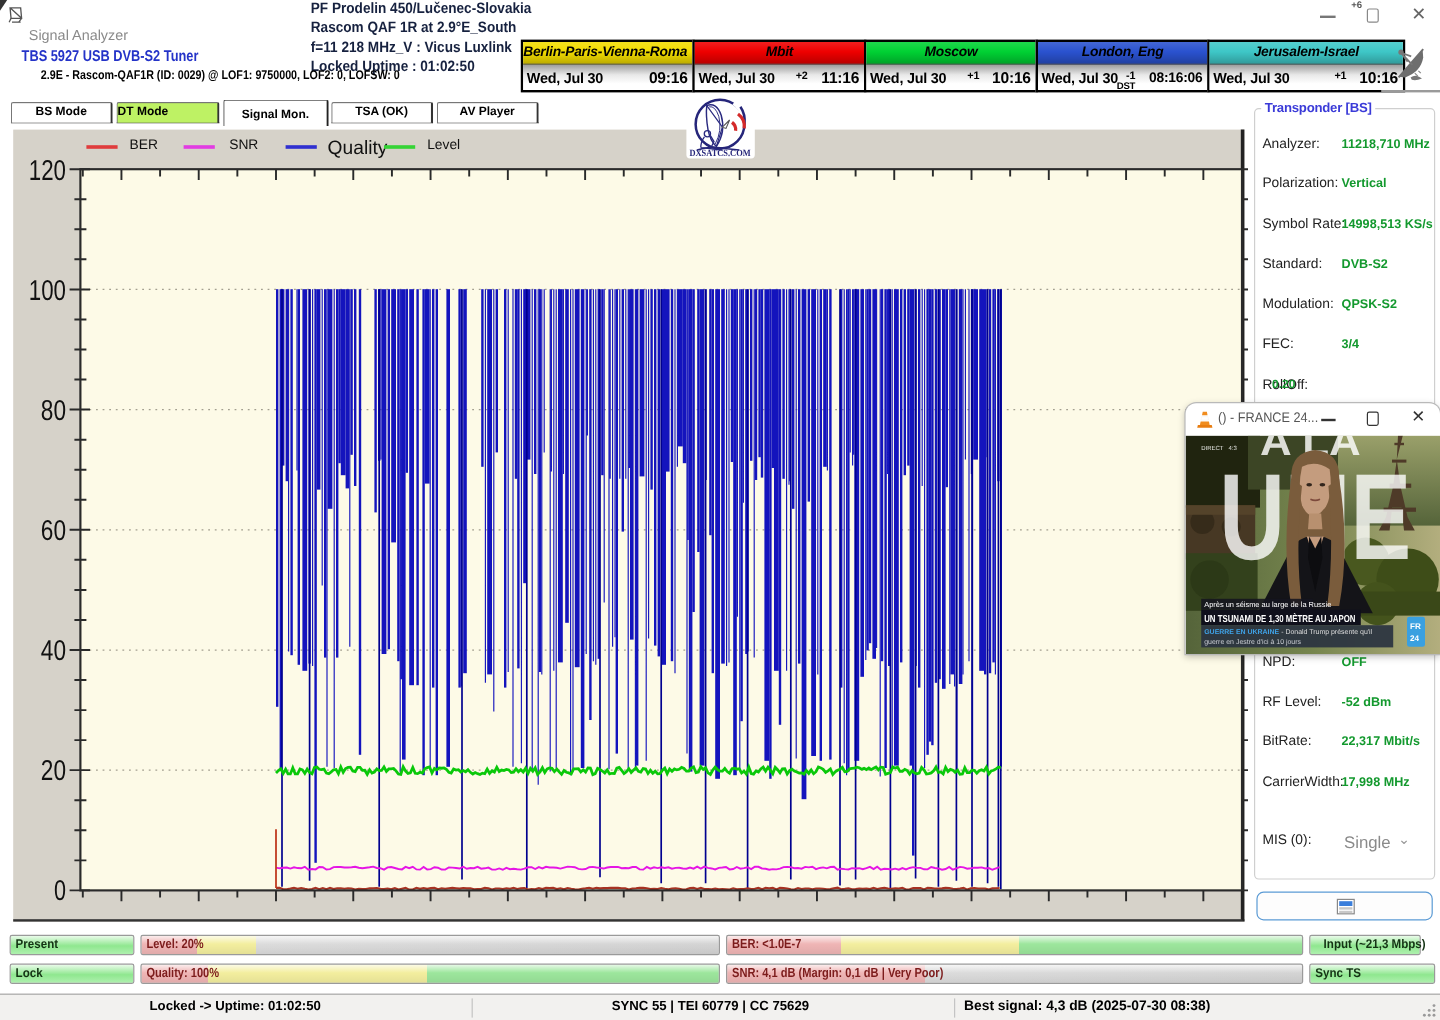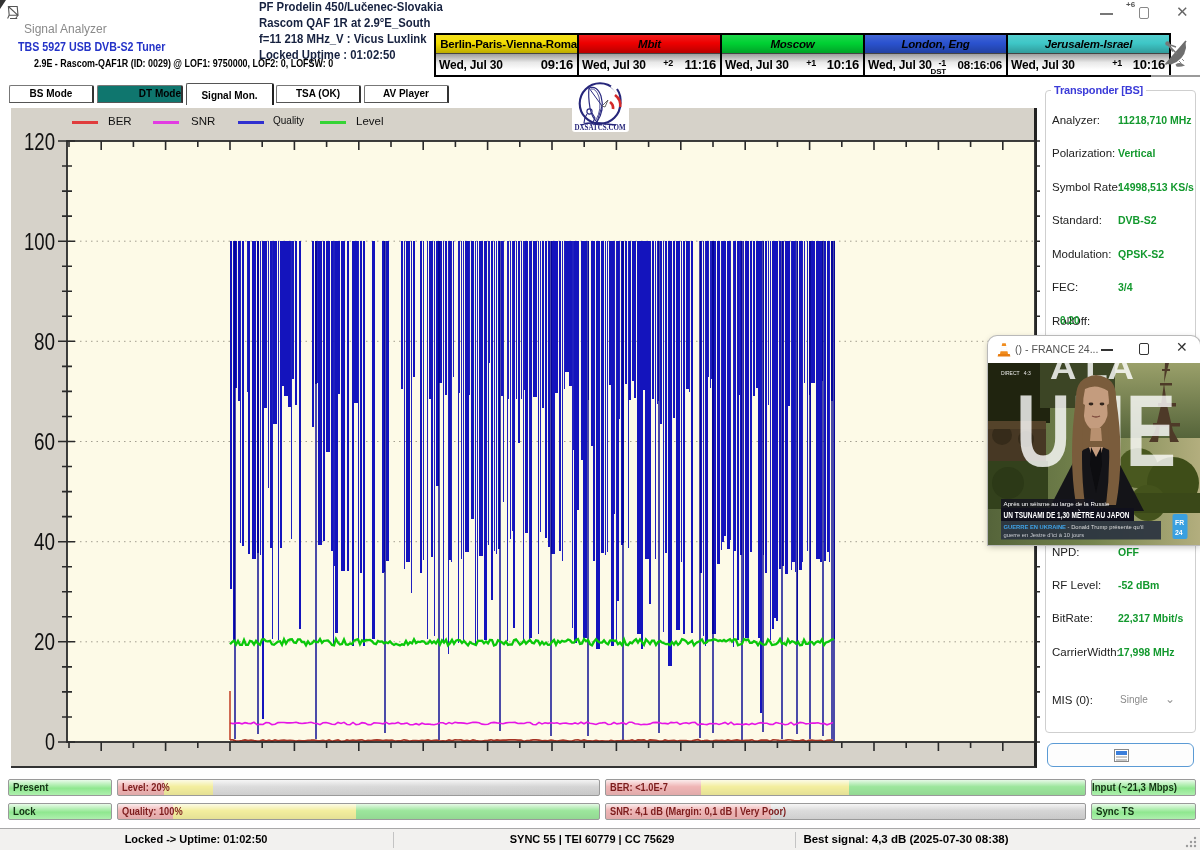--- a/index.html
+++ b/index.html
@@ -20,21 +20,21 @@
 <div class="abs" style="left:1126px;top:0px;font-size:8px;color:#555;font-weight:bold">+6</div>
 <div class="abs" style="left:1100px;top:13px;width:13px;height:1.5px;background:#777"></div>
 <div class="abs" style="left:1139px;top:7px;width:10px;height:12px;border:1.5px solid #888;border-radius:2px"></div>
 <div class="abs" style="left:1176px;top:3px;font-size:15px;color:#666">✕</div>
 
 <div class="abs b" style="left:259px;top:-1px;font-size:12.5px;line-height:16px;color:#16213f;transform:scaleX(.906);transform-origin:0 0;white-space:nowrap">PF Prodelin 450/Lučenec-Slovakia<br>Rascom QAF 1R at 2.9°E_South<br>f=11 218 MHz_V : Vicus Luxlink<br>Locked Uptime : 01:02:50</div>
 <div class="abs b" style="left:18px;top:39px;font-size:13px;color:#2433c8;transform:scaleX(.82);transform-origin:0 0;white-space:nowrap">TBS 5927 USB DVB-S2 Tuner</div>
 <div class="abs b" style="left:34px;top:57px;font-size:10.5px;color:#000;transform:scaleX(.85);transform-origin:0 0;white-space:nowrap">2.9E - Rascom-QAF1R (ID: 0029) @ LOF1: 9750000, LOF2: 0, LOFSW: 0</div>
 
 <div class="abs" style="left:434px;top:33px;width:145px;height:44px;border:2px solid #000;background:#fff">
-<div style="height:19px;background:linear-gradient(180deg,rgba(255,255,255,.12) 0%,rgba(255,255,255,0) 45%,rgba(0,0,0,.22) 100%),#f2dc00;border-bottom:1px solid #444;text-align:right;font-size:11.5px;font-weight:bold;letter-spacing:-0.2px;line-height:18px;white-space:nowrap">Berlin-Paris-Vienna-Roma</div>
+<div style="height:19px;background:linear-gradient(180deg,rgba(255,255,255,.12) 0%,rgba(255,255,255,0) 45%,rgba(0,0,0,.22) 100%),#f2dc00;border-bottom:1px solid #444;text-align:left;font-size:11.5px;font-weight:bold;font-style:italic;letter-spacing:-0.2px;line-height:18px;white-space:nowrap">Berlin-Paris-Vienna-Roma</div>
 <div style="height:21px;background:linear-gradient(180deg,#9d9d9d 0%,#e8e8e8 40%,#fff 75%);position:relative;font-size:12px;font-weight:bold;letter-spacing:-0.2px;line-height:22px">
       <span style="position:absolute;left:3px">Wed, Jul 30</span>
       <span style="position:absolute;right:4px;font-size:13px">09:16</span>
     </div>
 </div>
 <div class="abs" style="left:577px;top:33px;width:145px;height:44px;border:2px solid #000;background:#fff">
 <div style="height:19px;background:linear-gradient(180deg,rgba(255,255,255,.12) 0%,rgba(255,255,255,0) 45%,rgba(0,0,0,.22) 100%),#ee0000;border-bottom:1px solid #444;text-align:center;font-size:11.5px;font-weight:bold;font-style:italic;letter-spacing:-0.2px;line-height:18px;white-space:nowrap">Mbit</div>
 <div style="height:21px;background:linear-gradient(180deg,#9d9d9d 0%,#e8e8e8 40%,#fff 75%);position:relative;font-size:12px;font-weight:bold;letter-spacing:-0.2px;line-height:22px">
       <span style="position:absolute;left:3px">Wed, Jul 30</span>
       <span style="position:absolute;right:4px;font-size:13px">11:16</span>
@@ -69,21 +69,21 @@
 <svg width="26" height="30" viewBox="0 0 26 30" style="position:absolute;left:1163px;top:38px">
 <path d="M3 26 L22.5 3.5 L23 10 Q21 22 8 26.5 Z" fill="#6e6e6e"></path>
 <path d="M2.5 26.5 L23 3" stroke="#6e6e6e" stroke-width="1.6" fill="none"></path>
 <path d="M4.5 6 L14 16 M4.5 6 L10 13.5 M4.5 6 L13 9" stroke="#777" stroke-width="1.4" fill="none"></path>
 <circle cx="4.5" cy="5.5" r="2.2" fill="#777"></circle>
 <path d="M12.5 26.5 q3.5 -2.5 7 -0.5 l2.5 1.5 q-5 2 -8.5 1 Z" fill="#777"></path>
 <path d="M16 23 l2.5 2.5 M19 21 l2 2" stroke="#888" stroke-width="1" fill="none"></path>
 </svg>
 <div class="abs" style="left:1151px;top:75px;width:49px;height:1.5px;background:#9a9a9a"></div>
 <div class="abs" style="left:9px;top:85px;width:85px;height:18px;background:#fff;border:1px solid #777;border-right:2px solid #333;border-bottom:1.5px solid #555;border-radius:2px 2px 0 0;text-align:center;font-size:10px;font-weight:bold;line-height:16px">BS Mode</div>
-<div class="abs" style="left:97px;top:85px;width:86px;height:18px;background:#0f766e;border:1px solid #777;border-right:2px solid #333;border-bottom:1.5px solid #555;border-radius:2px 2px 0 0;text-align:right;font-size:10px;font-weight:bold;line-height:16px">DT Mode</div>
+<div class="abs" style="left:97px;top:85px;width:86px;height:18px;background:#bef264;border:1px solid #777;border-right:2px solid #333;border-bottom:1.5px solid #555;border-radius:2px 2px 0 0;text-align:left;font-size:10px;font-weight:bold;line-height:16px">DT Mode</div>
 <div class="abs" style="left:186px;top:82.5px;width:88px;height:22.5px;background:#fff;border:1px solid #555;border-right:2px solid #222;border-bottom:none;border-radius:2px 2px 0 0;text-align:center;font-size:10px;font-weight:bold;line-height:24px">Signal Mon.</div>
 <div class="abs" style="left:276px;top:85px;width:85px;height:18px;background:#fff;border:1px solid #777;border-right:2px solid #333;border-bottom:1.5px solid #555;border-radius:2px 2px 0 0;text-align:center;font-size:10px;font-weight:bold;line-height:16px">TSA (OK)</div>
 <div class="abs" style="left:364px;top:85px;width:85px;height:18px;background:#fff;border:1px solid #777;border-right:2px solid #333;border-bottom:1.5px solid #555;border-radius:2px 2px 0 0;text-align:center;font-size:10px;font-weight:bold;line-height:16px">AV Player</div>
 
 <div class="abs" style="left:11px;top:108px;width:1026px;height:660px;background:#d6d2c9;border-right:3px solid #222;border-bottom:2px solid #333"></div>
 <div class="abs" style="left:11px;top:108px"><svg id="plot" width="1029" height="662" viewBox="0 0 1029 662" font-family="Liberation Sans, sans-serif">
 <rect x="56" y="33" width="968" height="601" fill="#fdfae7" stroke="none"></rect>
 <path d="M58 533.8H1022M58 433.7H1022M58 333.5H1022M58 233.3H1022M58 133.2H1022" stroke="#a39f90" stroke-width="1" stroke-dasharray="1.5 4" fill="none"></path>
 <path d="M229.5 133V435M236.5 133V284M249.5 133V447M257.5 133V380M261.5 133V531M267.5 133V532M280.5 133V431M306.5 133V275M322.5 133V536M323.5 133V458M347.5 133V533M373.5 133V464M393.5 133V461M400.5 133V485M412.5 133V452M416.5 133V531M423.5 133V528M432.5 133V533M437.5 133V546M440.5 133V454M442.5 133V269M447.5 133V535M448.5 133V285M450.5 133V451M452.5 133V532M458.5 133V287M464.5 133V538M466.5 133V535M477.5 133V437M478.5 133V255M483.5 133V443M485.5 133V446M492.5 133V394M496.5 133V533M497.5 133V291M499.5 133V431M501.5 133V423M505.5 133V291M510.5 133V291M512.5 133V532M513.5 133V282M518.5 133V534M527.5 133V526M529.5 133V424M551.5 133V453M553.5 133V281M561.5 133V520M562.5 133V342M577.5 133V292M594.5 133V447M596.5 133V444M603.5 133V406M605.5 133V533M608.5 133V311M612.5 133V435M617.5 133V440M644.5 133V451M646.5 133V296M647.5 133V293M652.5 133V524M670.5 133V454M678.5 133V284M692.5 133V528M694.5 133V538M697.5 133V269M699.5 133V280M700.5 133V271M710.5 133V442M719.5 133V432M722.5 133V539M728.5 133V287M732.5 133V533M752.5 133V447M757.5 133V297M759.5 133V532M780.5 133V462M784.5 133V464M786.5 133V536M791.5 133V454M793.5 133V275M796.5 133V443M798.5 133V287M799.5 133V534M811.5 133V273M818.5 133V454M823.5 133V531" stroke="#1414bd" stroke-width="0.95" fill="none"></path>
 <g fill="#1414bd">
@@ -229,21 +229,21 @@
       <text x="44" y="342" text-anchor="end" font-size="24" textLength="21" lengthAdjust="spacingAndGlyphs" fill="#111">60</text>
       <text x="44" y="442" text-anchor="end" font-size="24" textLength="21" lengthAdjust="spacingAndGlyphs" fill="#111">40</text>
       <text x="44" y="542" text-anchor="end" font-size="24" textLength="21" lengthAdjust="spacingAndGlyphs" fill="#111">20</text>
       <text x="44" y="642" text-anchor="end" font-size="24" textLength="10" lengthAdjust="spacingAndGlyphs" fill="#111">0</text>
 </svg></div>
 <div class="abs" style="left:72px;top:121px;width:26px;height:2.5px;background:#e03c3c"></div>
 <div class="abs" style="left:108px;top:115px;font-size:11.5px;color:#111">BER</div>
 <div class="abs" style="left:153px;top:121px;width:26px;height:2.5px;background:#e23ce2"></div>
 <div class="abs" style="left:191px;top:115px;font-size:11.5px;color:#111">SNR</div>
 <div class="abs" style="left:238px;top:121px;width:26px;height:2.5px;background:#3030d0"></div>
-<div class="abs" style="left:273px;top:115px;font-size:10px;color:#111">Quality</div>
+<div class="abs" style="left:273px;top:115px;font-size:16px;color:#111">Quality</div>
 <div class="abs" style="left:320px;top:121px;width:26px;height:2.5px;background:#35d435"></div>
 <div class="abs" style="left:356px;top:115px;font-size:11.5px;color:#111">Level</div>
 <div class="abs" style="left:572px;top:80px;width:57px;height:52px;background:#fff;border-radius:3px"></div>
 <svg width="57" height="52" viewBox="0 0 57 52" class="abs" style="left:572px;top:80px">
 <circle cx="28" cy="23.5" r="20.3" fill="#fff" stroke="#26267a" stroke-width="2.1"></circle>
 <path d="M40 5 A20.3 20.3 0 0 1 48 19" stroke="#fff" stroke-width="5" fill="none"></path>
 <path d="M45 9 A20.3 20.3 0 0 1 48.3 23.5" stroke="#26267a" stroke-width="2.1" fill="none"></path>
 
 <path d="M17 8 Q25 5 29 16 Q33 30 25 42 Q20 38 18 28 Q16 16 17 8 Z" fill="#fff" stroke="#2a2a80" stroke-width="1.2"></path>
 <path d="M19 9 Q24 8 27 17 Q30 29 24 40" fill="none" stroke="#2a2a80" stroke-width="0.8"></path>
@@ -276,21 +276,21 @@
 <div class="abs" style="left:1060px;top:315px;font-size:10px;font-weight:bold;color:#13992e;white-space:nowrap">0.20</div>
 <div class="abs" style="left:1052px;top:546px;font-size:11.5px;color:#222;white-space:nowrap">NPD:</div>
 <div class="abs" style="left:1118px;top:546px;font-size:10.5px;font-weight:bold;color:#13992e;white-space:nowrap">OFF</div>
 <div class="abs" style="left:1052px;top:579px;font-size:11.5px;color:#222;white-space:nowrap">RF Level:</div>
 <div class="abs" style="left:1118px;top:579px;font-size:10.5px;font-weight:bold;color:#13992e;white-space:nowrap">-52 dBm</div>
 <div class="abs" style="left:1052px;top:612px;font-size:11.5px;color:#222;white-space:nowrap">BitRate:</div>
 <div class="abs" style="left:1118px;top:612px;font-size:10.5px;font-weight:bold;color:#13992e;white-space:nowrap">22,317 Mbit/s</div>
 <div class="abs" style="left:1052px;top:646px;font-size:11.5px;color:#222;white-space:nowrap">CarrierWidth:</div>
 <div class="abs" style="left:1118px;top:646px;font-size:10.5px;font-weight:bold;color:#13992e;white-space:nowrap">17,998 MHz</div>
 <div class="abs" style="left:1052px;top:694px;font-size:11.5px;color:#222;white-space:nowrap">MIS (0):</div>
-<div class="abs" style="left:1120px;top:694px;font-size:10px;font-weight:normal;color:#8a8a8a;white-space:nowrap">Single</div>
+<div class="abs" style="left:1120px;top:694px;font-size:14px;font-weight:normal;color:#8a8a8a;white-space:nowrap">Single</div>
 <div class="abs" style="left:1165px;top:692px;font-size:12px;color:#999">⌄</div>
 <div class="abs" style="left:1047px;top:743px;width:147px;height:24px;border:1.5px solid #5b9bd5;border-radius:6px;background:#fdfdfd">
   <div style="position:absolute;left:66px;top:5px;width:15px;height:13px;border:1px solid #888;background:#fff">
     <div style="height:4px;background:#3a7edb;margin:1px"></div>
     <div style="height:2px;background:#c8c8c8;margin:1px"></div>
     <div style="height:2px;background:#c8c8c8;margin:1px"></div>
   </div>
 </div>
 
 <div class="abs" style="left:988px;top:336px;width:212px;height:209px;background:#fff;border-radius:9px 9px 0 0;box-shadow:0 0 0 1px #b9b9b9,0 2px 6px rgba(0,0,0,.25)">
@@ -366,21 +366,21 @@
 <text x="15.5" y="173.5" font-size="5.8" fill="#c9ccd2">guerre en Jestre d'ici à 10 jours</text>
 <rect x="184.5" y="151" width="15" height="25" rx="2" fill="#3aa0e0"></rect>
 <text x="187" y="161.5" font-size="6.8" font-weight="bold" fill="#fff">FR</text>
 <text x="187" y="171.5" font-size="6.8" font-weight="bold" fill="#fff">24</text>
 </svg></div>
 </div>
 
 <div class="abs" style="left:8px;top:779px;width:104px;height:17px;border:1px solid #9a9a9a;border-radius:2px;background:linear-gradient(180deg,#e9fbe9 0%,#8fe78f 55%,#aef0ae 100%);font-size:10.5px;font-weight:bold;color:#143314;line-height:15px;padding-left:4px;white-space:nowrap"><span class="sx" style="transform:scaleX(.92)">Present</span></div>
 <div class="abs" style="left:117px;top:779px;width:483px;height:17px;border:1px solid #9a9a9a;border-radius:2px;background:linear-gradient(180deg,rgba(255,255,255,.75) 0%,rgba(255,255,255,0) 45%,rgba(0,0,0,.06) 100%),linear-gradient(90deg,#efb5b5 0px,#efb5b5 46px,#f3ee9e 46px,#f3ee9e 95px,#dcdcdc 95px,#d4d4d4 100%);font-size:11px;font-weight:bold;color:#7c1c1c;line-height:15px;padding-left:4px;white-space:nowrap"><span class="sx" style="transform:scaleX(.84)">Level: 20%</span></div>
 <div class="abs" style="left:605px;top:779px;width:481px;height:17px;border:1px solid #9a9a9a;border-radius:2px;background:linear-gradient(180deg,rgba(255,255,255,.75) 0%,rgba(255,255,255,0) 45%,rgba(0,0,0,.06) 100%),linear-gradient(90deg,#efb5b5 0px,#efb5b5 95px,#f3ee9e 95px,#f3ee9e 243px,#9ce69c 243px,#9ce69c 481px,#dcdcdc 481px,#d4d4d4 100%);font-size:11px;font-weight:bold;color:#7c1c1c;line-height:15px;padding-left:4px;white-space:nowrap"><span class="sx" style="transform:scaleX(.84)">BER: &lt;1.0E-7</span></div>
-<div class="abs" style="left:1091px;top:779px;width:105px;height:17px;border:1px solid #9a9a9a;border-radius:2px;background:linear-gradient(180deg,#e9fbe9 0%,#8fe78f 55%,#aef0ae 100%);font-size:10.5px;font-weight:bold;color:#143314;line-height:15px;padding-left:0;white-space:nowrap"><span class="sx" style="transform:scaleX(.92)">Input (~21,3 Mbps)</span></div>
+<div class="abs" style="left:1091px;top:779px;width:93px;height:17px;border:1px solid #9a9a9a;border-radius:2px;background:linear-gradient(180deg,#e9fbe9 0%,#8fe78f 55%,#aef0ae 100%);font-size:10.5px;font-weight:bold;color:#143314;line-height:15px;padding-left:11px;white-space:nowrap"><span class="sx" style="transform:scaleX(.92)">Input (~21,3 Mbps)</span></div>
 <div class="abs" style="left:8px;top:803px;width:104px;height:17px;border:1px solid #9a9a9a;border-radius:2px;background:linear-gradient(180deg,#e9fbe9 0%,#8fe78f 55%,#aef0ae 100%);font-size:10.5px;font-weight:bold;color:#143314;line-height:15px;padding-left:4px;white-space:nowrap"><span class="sx" style="transform:scaleX(.92)">Lock</span></div>
 <div class="abs" style="left:117px;top:803px;width:483px;height:17px;border:1px solid #9a9a9a;border-radius:2px;background:linear-gradient(180deg,rgba(255,255,255,.75) 0%,rgba(255,255,255,0) 45%,rgba(0,0,0,.06) 100%),linear-gradient(90deg,#efb5b5 0px,#efb5b5 55px,#f3ee9e 55px,#f3ee9e 238px,#9ce69c 238px,#9ce69c 483px,#dcdcdc 483px,#d4d4d4 100%);font-size:11px;font-weight:bold;color:#7c1c1c;line-height:15px;padding-left:4px;white-space:nowrap"><span class="sx" style="transform:scaleX(.84)">Quality: 100%</span></div>
 <div class="abs" style="left:605px;top:803px;width:481px;height:17px;border:1px solid #9a9a9a;border-radius:2px;background:linear-gradient(180deg,rgba(255,255,255,.75) 0%,rgba(255,255,255,0) 45%,rgba(0,0,0,.06) 100%),linear-gradient(90deg,#efb5b5 0px,#efb5b5 165px,#dcdcdc 165px,#d4d4d4 100%);font-size:11px;font-weight:bold;color:#7c1c1c;line-height:15px;padding-left:4px;white-space:nowrap"><span class="sx" style="transform:scaleX(.84)">SNR: 4,1 dB (Margin: 0,1 dB | Very Poor)</span></div>
 <div class="abs" style="left:1091px;top:803px;width:105px;height:17px;border:1px solid #9a9a9a;border-radius:2px;background:linear-gradient(180deg,#e9fbe9 0%,#8fe78f 55%,#aef0ae 100%);font-size:10.5px;font-weight:bold;color:#143314;line-height:15px;padding-left:4px;white-space:nowrap"><span class="sx" style="transform:scaleX(.92)">Sync TS</span></div>
 
 <div class="abs" style="left:0;top:828px;width:1200px;height:22px;background:#f2f1ef;border-top:1px solid #a8a8a8"></div>
 <div class="abs b" style="left:96px;top:833px;width:200px;text-align:center;font-size:11px">Locked -&gt; Uptime: 01:02:50</div>
 <div class="abs b" style="left:492px;top:833px;width:200px;text-align:center;font-size:11px">SYNC 55 | TEI 60779 | CC 75629</div>
 <div class="abs b" style="left:796px;top:833px;width:220px;text-align:center;font-size:11.5px">Best signal: 4,3 dB (2025-07-30 08:38)</div>
 <div class="abs" style="left:393px;top:832px;width:1px;height:16px;background:#c4c4c4"></div>

